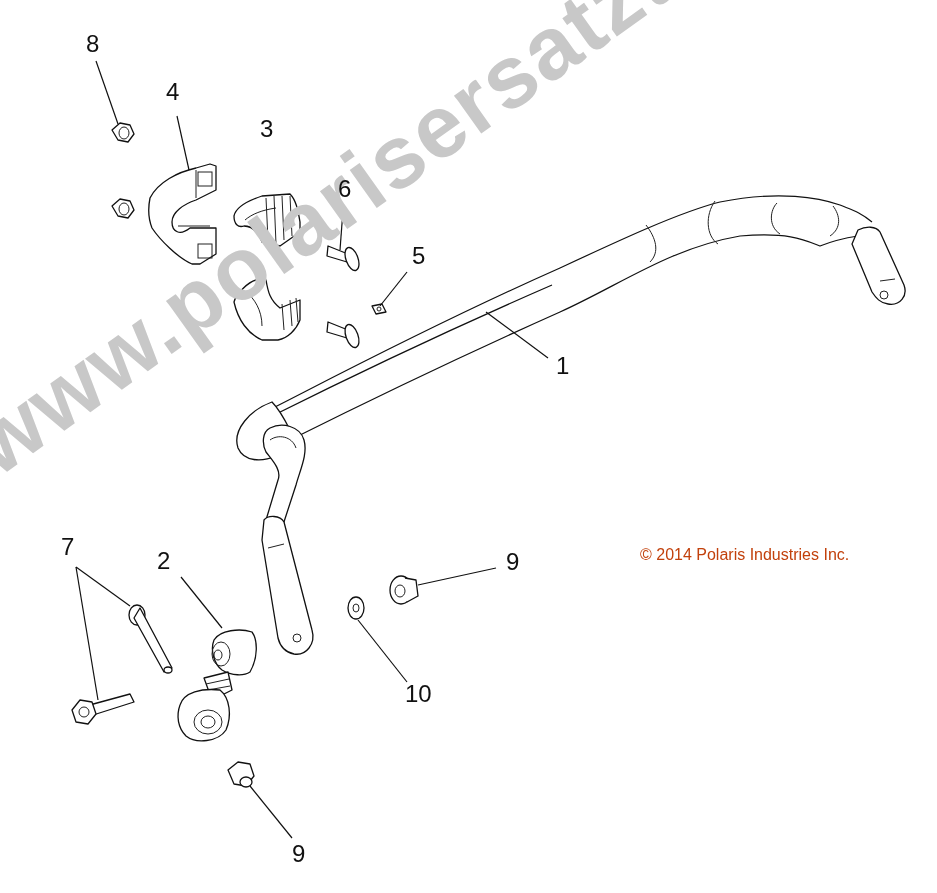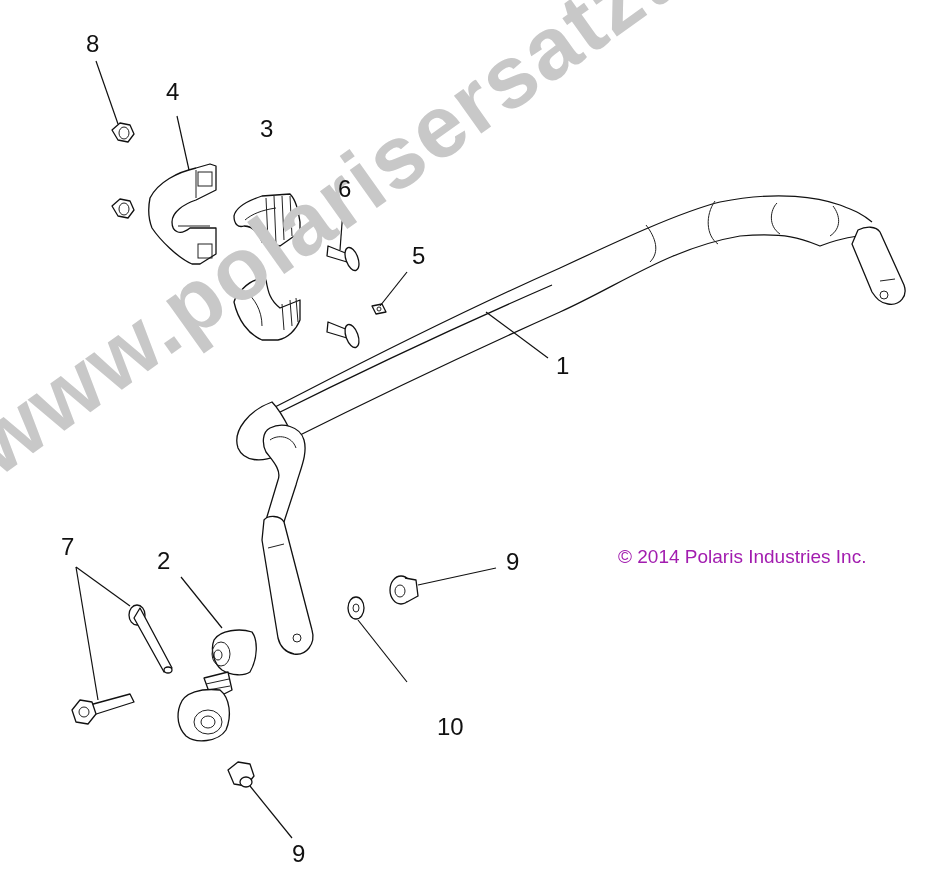--- a/index.html
+++ b/index.html
@@ -24,23 +24,23 @@
     line-height: 1;
   }
   .callout {
     position: absolute;
     font-family: "Liberation Sans", sans-serif;
     font-size: 24px;
     color: #111;
     line-height: 1;
   }
   .copyright {
-    position: absolute; left: 618px; top: 546px;
+    position: absolute; left: 640px; top: 546px;
     font-family: "Liberation Sans", sans-serif;
-    font-size: 19px; color: #a21caf;
+    font-size: 16px; color: #c2410c;
     white-space: nowrap;
   }
   svg .p { fill: #fff; stroke: #111; stroke-width: 1.3; stroke-linejoin: round; }
   svg .l { fill: none; stroke: #111; stroke-width: 1.2; }
   svg .t { fill: none; stroke: #222; stroke-width: 1; }
 </style>
 </head>
 <body>
 
 <svg id="canvas" viewBox="0 0 937 893" xmlns="http://www.w3.org/2000/svg">
@@ -170,16 +170,16 @@
 
 <div class="callout" style="left:86px; top:32px;">8</div>
 <div class="callout" style="left:166px; top:80px;">4</div>
 <div class="callout" style="left:260px; top:117px;">3</div>
 <div class="callout" style="left:338px; top:177px;">6</div>
 <div class="callout" style="left:412px; top:244px;">5</div>
 <div class="callout" style="left:556px; top:354px;">1</div>
 <div class="callout" style="left:61px; top:535px;">7</div>
 <div class="callout" style="left:157px; top:549px;">2</div>
 <div class="callout" style="left:506px; top:550px;">9</div>
-<div class="callout" style="left:405px; top:715px;margin-left:32px;">10</div>
+<div class="callout" style="left:405px; top:682px;">10</div>
 <div class="callout" style="left:292px; top:842px;">9</div>
 
 <div class="copyright">© 2014 Polaris Industries Inc.</div>
 
 </body></html>

